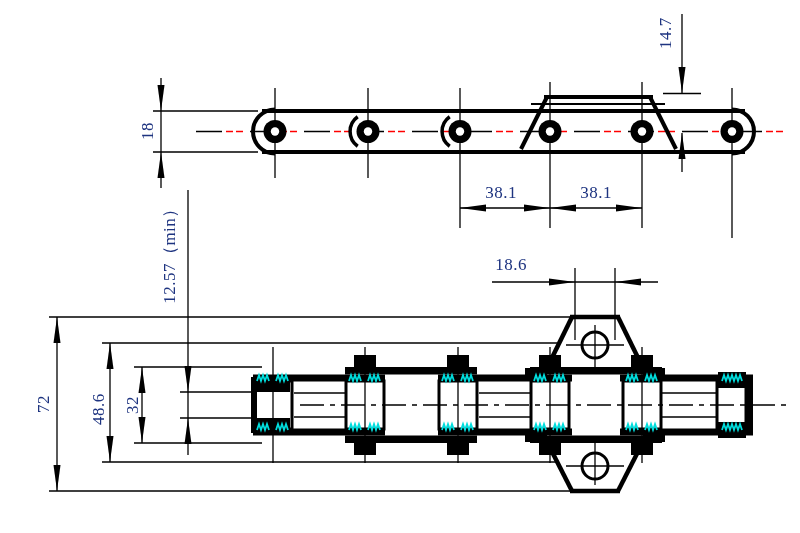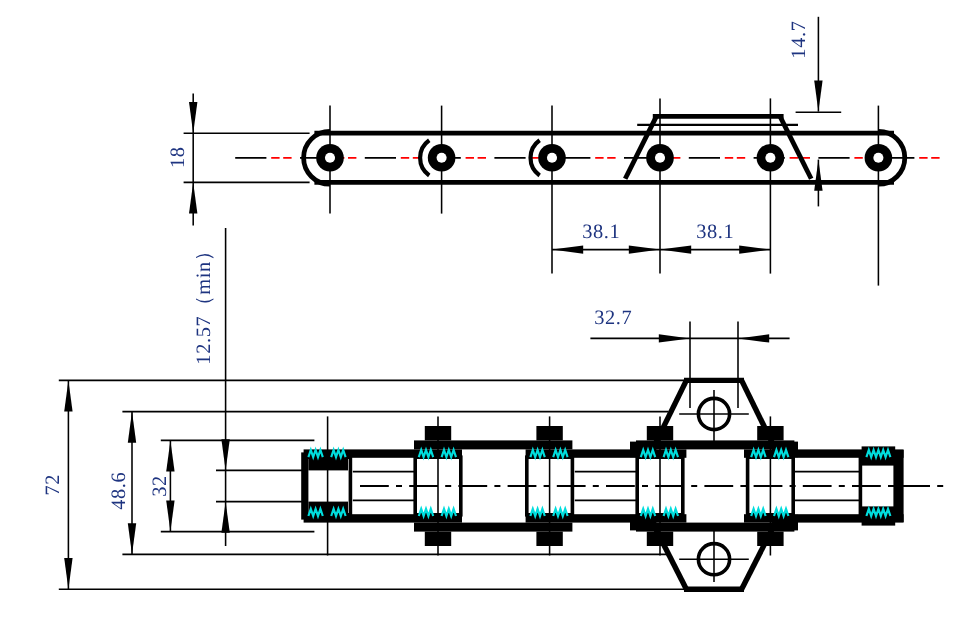--- a/index.html
+++ b/index.html
@@ -270,18 +270,18 @@
       <line class="ln" x1="300" y1="405" x2="788" y2="405" stroke-width="1.5" stroke-dasharray="24 6 5 6"></line>
     </g>
   </g>
 </svg>
 
 <div class="dim-label rot" style="left:133px;top:122px;width:30px;">18</div>
 <div class="dim-label rot" style="left:643px;top:24px;width:46px;">14.7</div>
 <div class="dim-label" style="left:476px;top:184px;width:50px;">38.1</div>
 <div class="dim-label" style="left:571px;top:184px;width:50px;">38.1</div>
 <div class="dim-label rot" style="left:105px;top:243px;width:130px;">12.57（min）</div>
-<div class="dim-label" style="left:486px;top:256px;width:50px;">32.7</div>
+<div class="dim-label" style="left:486px;top:256px;width:50px;">18.6</div>
 <div class="dim-label rot" style="left:29px;top:395px;width:30px;">72</div>
 <div class="dim-label rot" style="left:76px;top:400px;width:46px;">48.6</div>
 <div class="dim-label rot" style="left:118px;top:396px;width:30px;">32</div>
 
 </div>
 
 </body></html>

